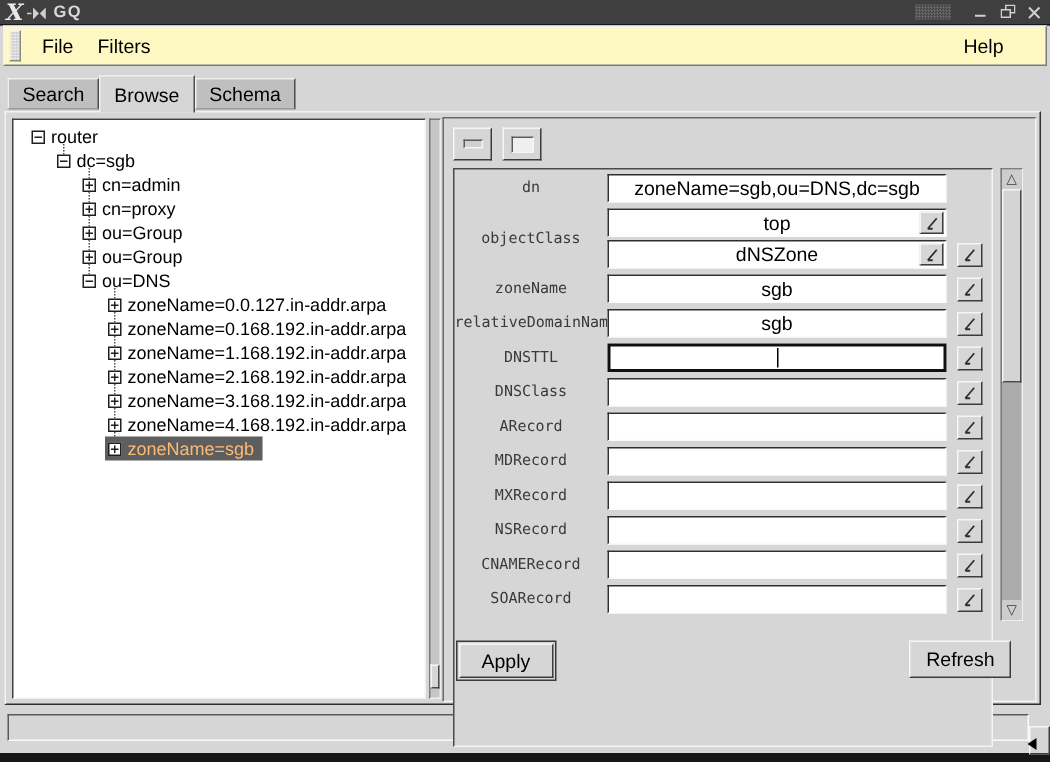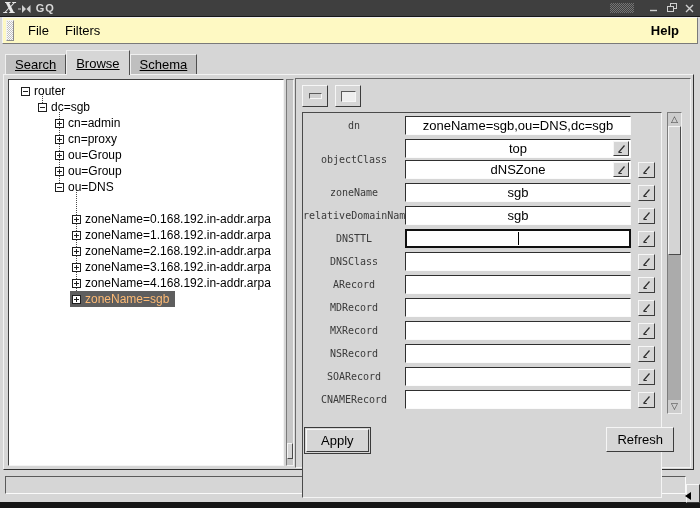--- a/index.html
+++ b/index.html
@@ -21,23 +21,23 @@
   .tb-btn{width:13px;height:12px;display:flex;align-items:center;justify-content:center;
     margin-left:5px;background:none;border:none;padding:0;cursor:default;}
   
   .menubar{position:absolute;left:2px;top:17px;width:696px;height:27px;background:#fef9c3;
     border:1px solid;border-color:#f2f2f2 #7a7a7a #7a7a7a #f2f2f2;
     display:flex;align-items:center;}
   .mgrip{width:8px;height:21px;margin:0 6px 0 3px;
     background:repeating-conic-gradient(#fbfbfb 0% 25%,#c2c2c2 0% 50%) 0 0/2px 2px;
     border:1px solid;border-color:#f2f2f2 #8a8a8a #8a8a8a #f2f2f2;}
   .menu-item{font-size:13px;padding:3px 8px;}
-  .menu-right{margin-left:auto;margin-right:10px;font-weight:bold;}
-  
-  .tabs{position:absolute;left:5px;top:50px;display:flex;align-items:flex-end;height:25px;text-decoration:underline;}
+  .menu-right{margin-left:auto;margin-right:20px;}
+  
+  .tabs{position:absolute;left:5px;top:50px;display:flex;align-items:center;height:25px;}
   .tab{height:21px;padding:0 9px;display:flex;align-items:center;font-size:13px;
     background:#bfbfbf;border:1px solid;border-color:#efefef #4f4f4f #9a9a9a #efefef;}
   .tab.active{height:25px;background:#d6d6d6;border-bottom:none;position:relative;z-index:3;}
   
   .notebook{position:absolute;left:3px;top:74px;width:691px;height:396px;background:#d6d6d6;
     border:1px solid;border-color:#f2f2f2 #2f2f2f #2f2f2f #f2f2f2;z-index:2;}
   
   .tree-panel{position:absolute;left:4px;top:4px;width:276px;height:387px;background:#fff;
     border:1px solid;border-color:#3f3f3f #f4f4f4 #f4f4f4 #3f3f3f;overflow:hidden;}
   .t-row{position:absolute;height:16px;display:flex;align-items:center;gap:4px;
@@ -177,20 +177,24 @@
           <span>ou=Group</span>
         </div>
         <div class="t-row" style="top: 83px; left: 46px; text-align: right;">
           <span class="exp plus"></span>
           <span>ou=Group</span>
         </div>
         <div class="t-row" style="top: 99px; left: 46px;">
           <span class="exp minus"></span>
           <span>ou=DNS</span>
         </div>
+        <div class="t-row" style="top: 115px; left: 63px;">
+          <span class="exp plus"></span>
+          <span>zoneName=0.0.127.in-addr.arpa</span>
+        </div>
         <div class="t-row" style="top: 131px; left: 63px;">
           <span class="exp plus"></span>
           <span>zoneName=0.168.192.in-addr.arpa</span>
         </div>
         <div class="t-row" style="top: 147px; left: 63px;">
           <span class="exp plus"></span>
           <span>zoneName=1.168.192.in-addr.arpa</span>
         </div>
         <div class="t-row" style="top: 163px; left: 63px;">
           <span class="exp plus"></span>
@@ -377,36 +381,36 @@
             </div>
             <div class="f-outer">
               <button class="sbtn outer">
                 <svg width="9" height="10" viewBox="0 0 9 10">
                   <path d="M1.5 8.5 L7.5 1.5 M1.5 8.5 L4.8 8.5" stroke="#2f2f2f" stroke-width="1.2" fill="none"></path>
                 </svg>
               </button>
             </div>
           </div>
           <div class="f-row">
+            <div class="f-label">CNAMERecord</div>
+            <div class="f-col">
+              <div class="f-entry">
+                <span></span>
+              </div>
+            </div>
+            <div class="f-outer">
+              <button class="sbtn outer">
+                <svg width="9" height="10" viewBox="0 0 9 10">
+                  <path d="M1.5 8.5 L7.5 1.5 M1.5 8.5 L4.8 8.5" stroke="#2f2f2f" stroke-width="1.2" fill="none"></path>
+                </svg>
+              </button>
+            </div>
+          </div>
+          <div class="f-row">
             <div class="f-label">SOARecord</div>
-            <div class="f-col">
-              <div class="f-entry">
-                <span></span>
-              </div>
-            </div>
-            <div class="f-outer">
-              <button class="sbtn outer">
-                <svg width="9" height="10" viewBox="0 0 9 10">
-                  <path d="M1.5 8.5 L7.5 1.5 M1.5 8.5 L4.8 8.5" stroke="#2f2f2f" stroke-width="1.2" fill="none"></path>
-                </svg>
-              </button>
-            </div>
-          </div>
-          <div class="f-row">
-            <div class="f-label">CNAMERecord</div>
             <div class="f-col">
               <div class="f-entry">
                 <span></span>
               </div>
             </div>
             <div class="f-outer">
               <button class="sbtn outer">
                 <svg width="9" height="10" viewBox="0 0 9 10">
                   <path d="M1.5 8.5 L7.5 1.5 M1.5 8.5 L4.8 8.5" stroke="#2f2f2f" stroke-width="1.2" fill="none"></path>
                 </svg>

